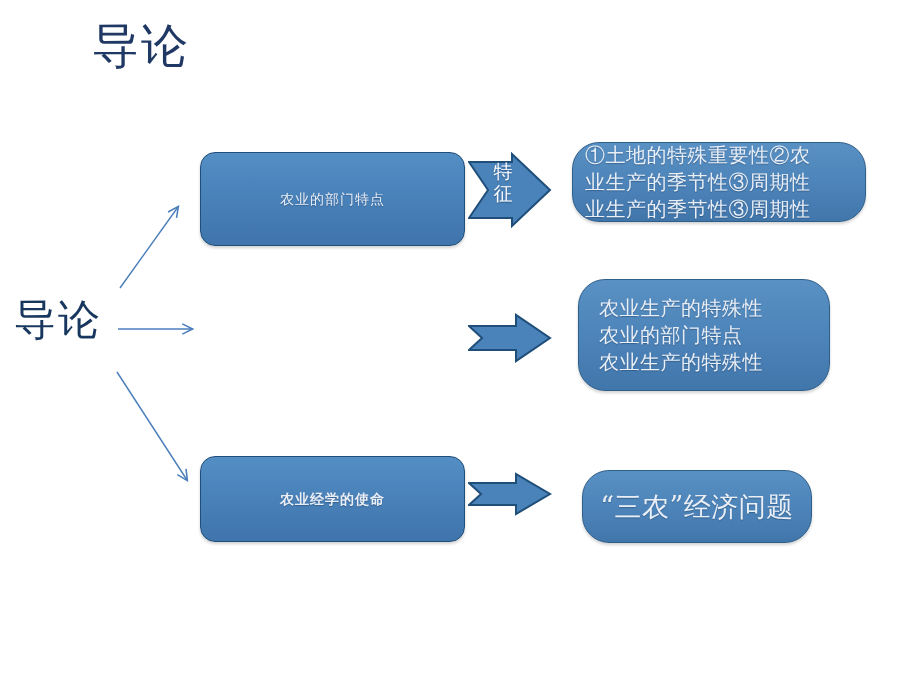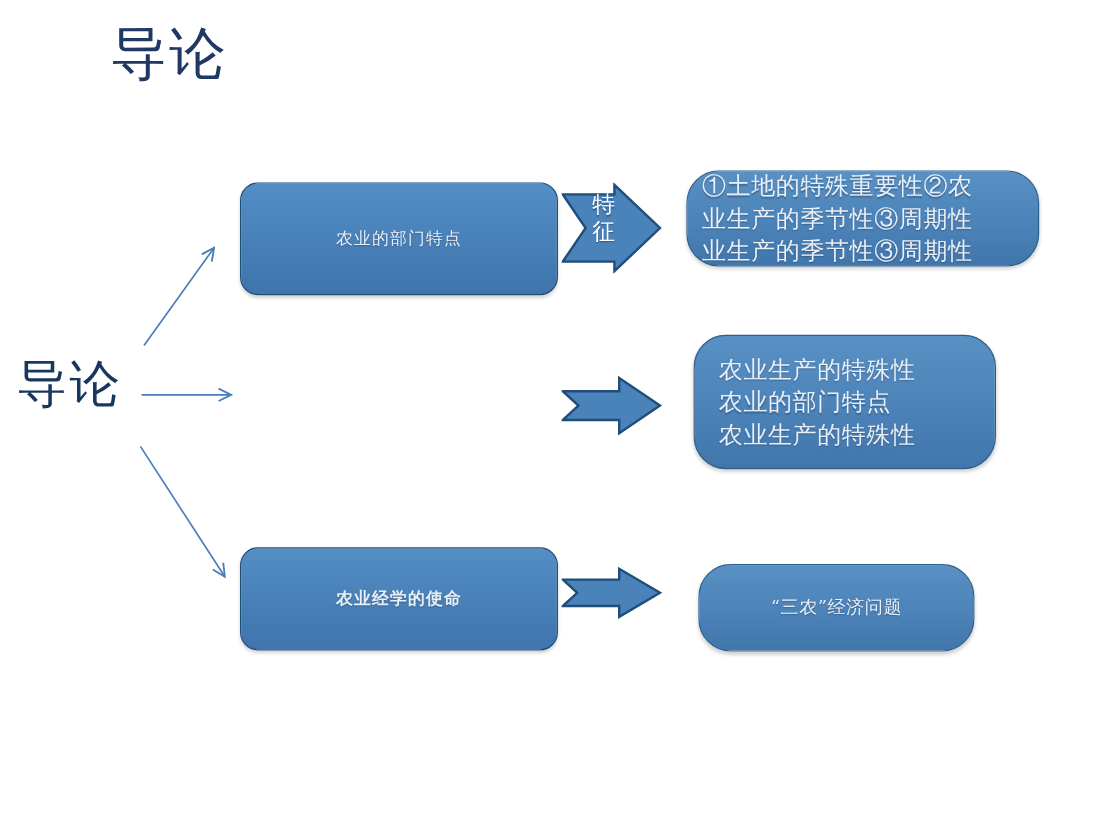--- a/index.html
+++ b/index.html
@@ -105,21 +105,21 @@
     line-height: 27px;
     white-space: nowrap;
     text-shadow: 0 1px 1px rgba(20,40,70,0.35);
   }
 
   .result-box.centered {
     align-items: center;
     text-align: center;
   }
   .result-box.centered .line {
-    font-size: 15px;
+    font-size: 27px;
   }
 
   
   .chevron-arrow {
     position: absolute;
   }
 
   .arrow-label {
     position: absolute;
     color: #ffffff;

